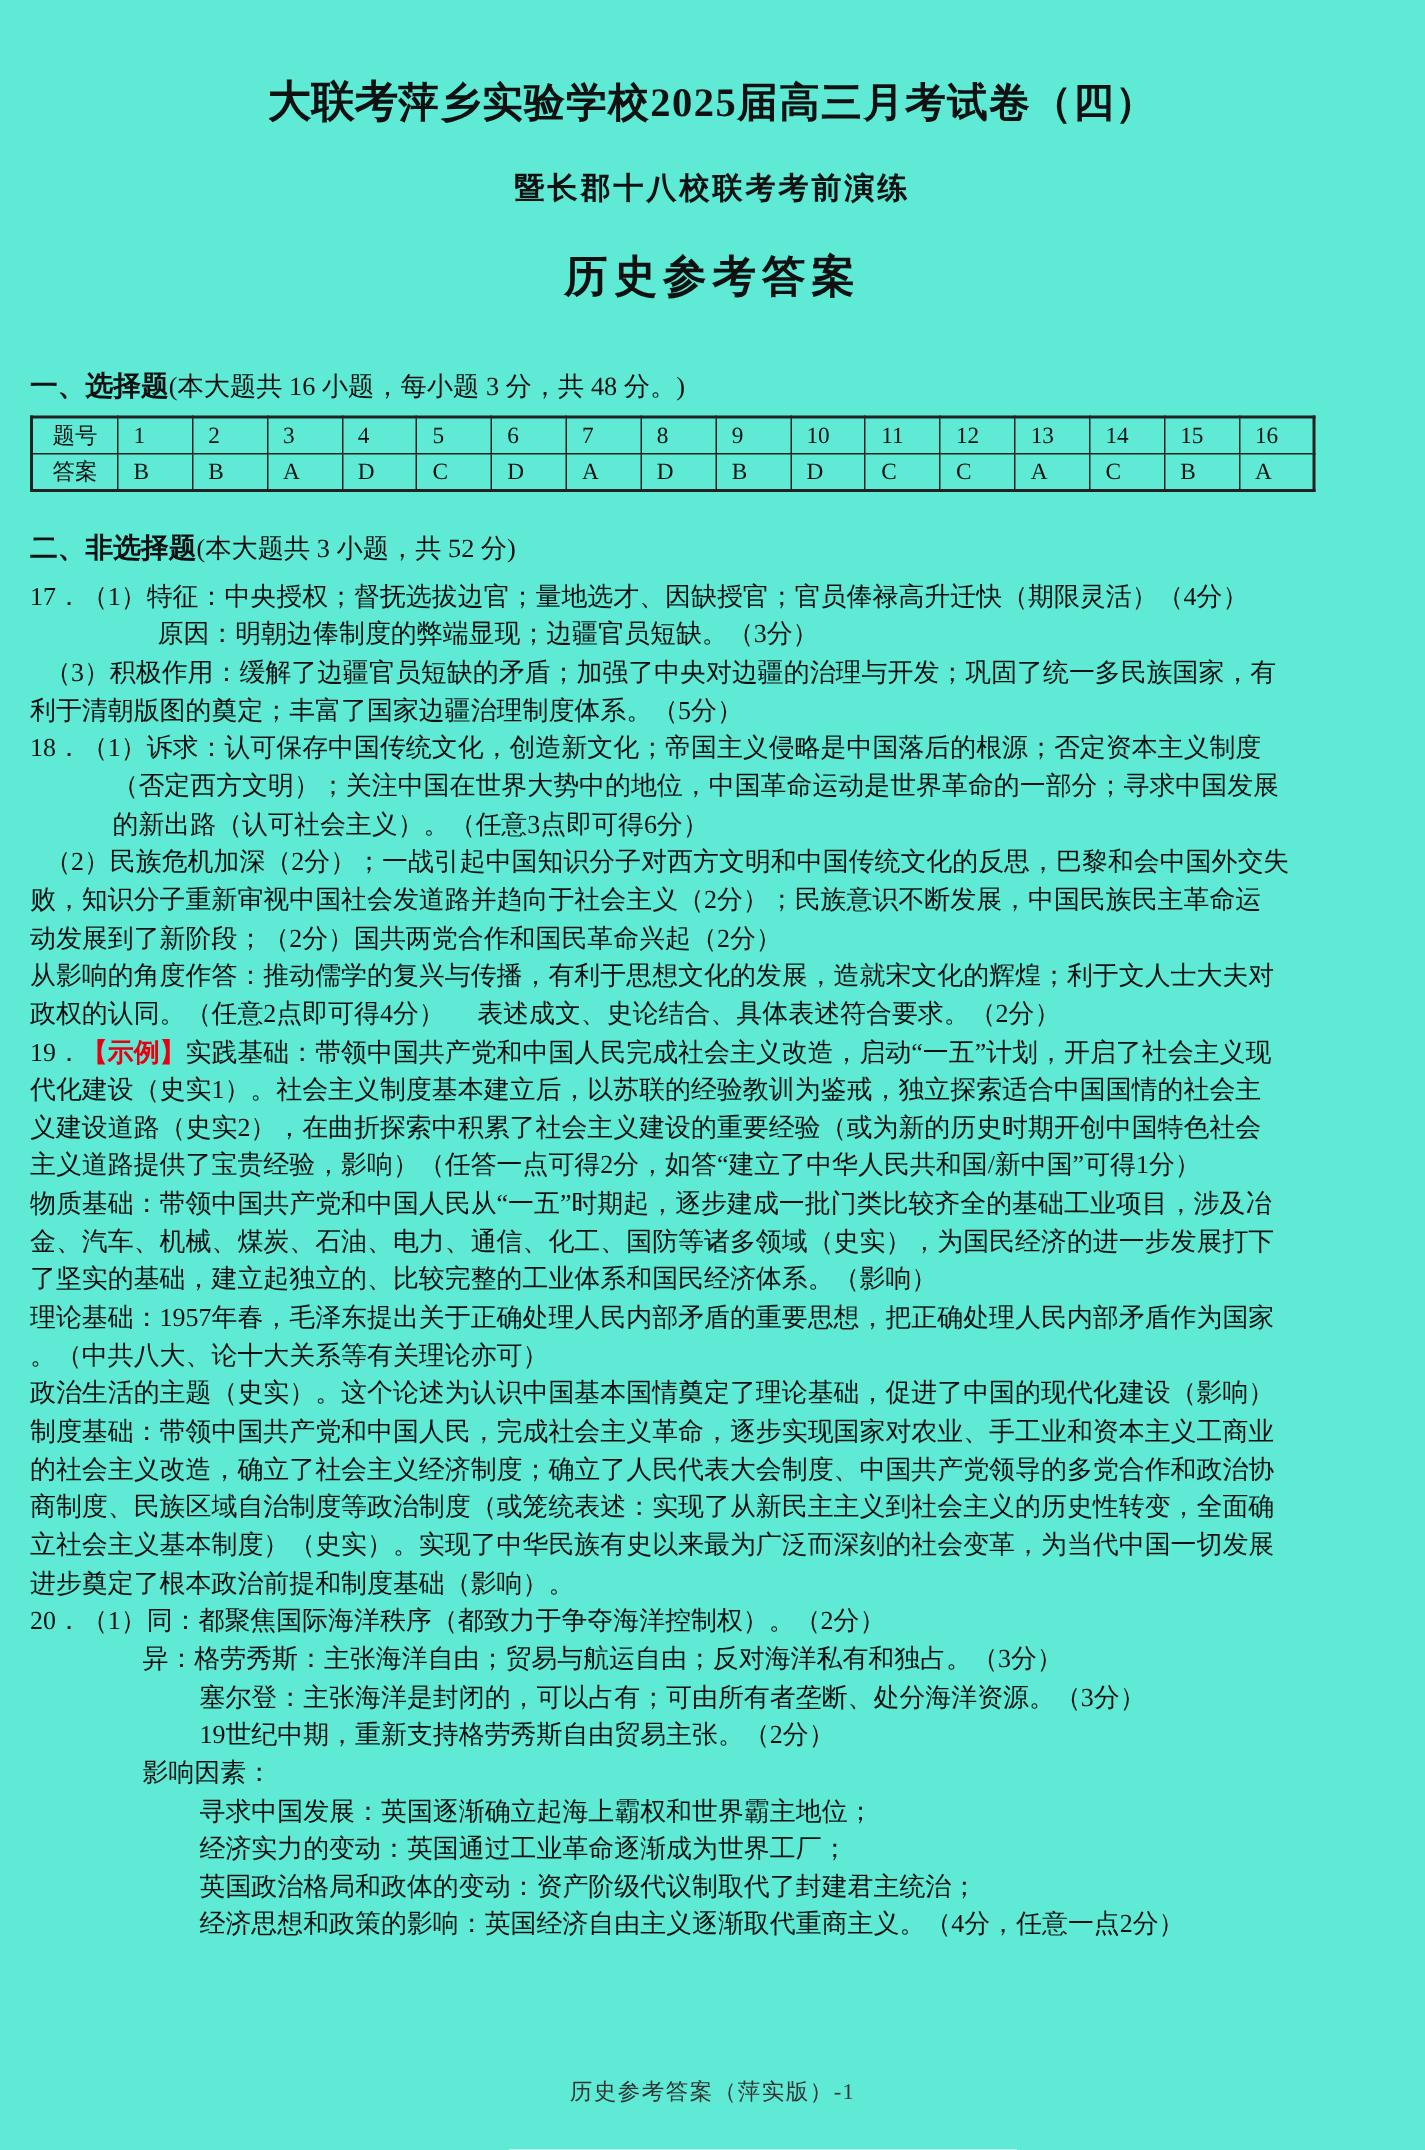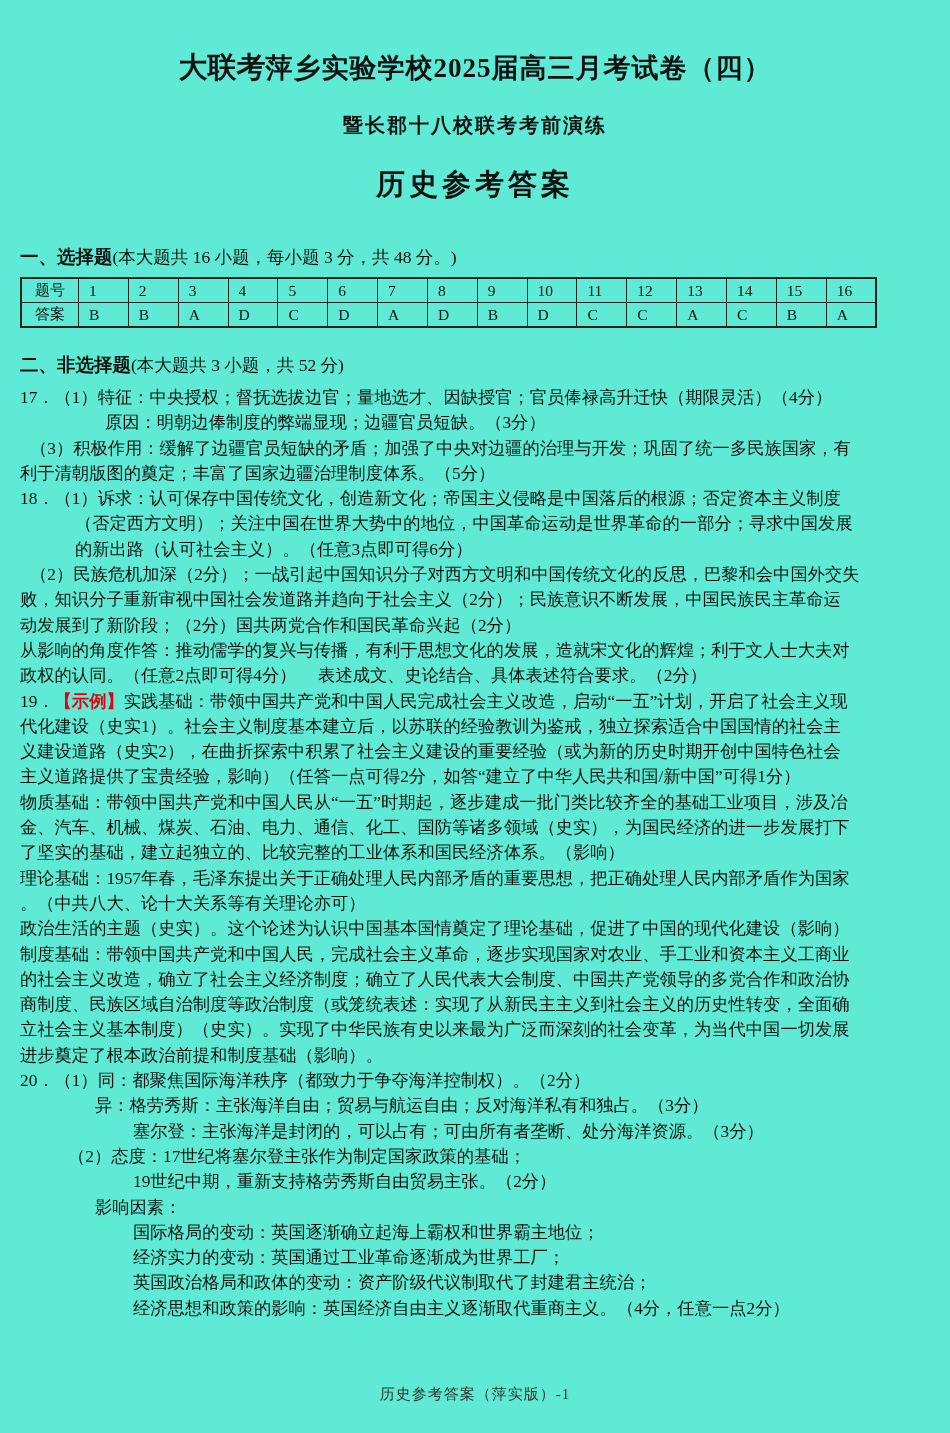--- a/index.html
+++ b/index.html
@@ -169,24 +169,23 @@
       <p class="line i0">。（中共八大、论十大关系等有关理论亦可）</p>
       <p class="line i0">政治生活的主题（史实）。这个论述为认识中国基本国情奠定了理论基础，促进了中国的现代化建设（影响）</p>
       <p class="line i0">制度基础：带领中国共产党和中国人民，完成社会主义革命，逐步实现国家对农业、手工业和资本主义工商业</p>
       <p class="line i0">的社会主义改造，确立了社会主义经济制度；确立了人民代表大会制度、中国共产党领导的多党合作和政治协</p>
       <p class="line i0">商制度、民族区域自治制度等政治制度（或笼统表述：实现了从新民主主义到社会主义的历史性转变，全面确</p>
       <p class="line i0">立社会主义基本制度）（史实）。实现了中华民族有史以来最为广泛而深刻的社会变革，为当代中国一切发展</p>
       <p class="line i0">进步奠定了根本政治前提和制度基础（影响）。</p>
       <p class="line i0">20．（1）同：都聚焦国际海洋秩序（都致力于争夺海洋控制权）。（2分）</p>
       <p class="line i4">异：格劳秀斯：主张海洋自由；贸易与航运自由；反对海洋私有和独占。（3分）</p>
       <p class="line i6">塞尔登：主张海洋是封闭的，可以占有；可由所有者垄断、处分海洋资源。（3分）</p>
-      <p class="line i2">（2）态度：17世纪将塞尔登主张作为制定国家政策的基础；</p>
       <p class="line i6">19世纪中期，重新支持格劳秀斯自由贸易主张。（2分）</p>
       <p class="line i4">影响因素：</p>
-      <p class="line i6">国际格局的变动：英国逐渐确立起海上霸权和世界霸主地位；</p>
+      <p class="line i6">寻求中国发展：英国逐渐确立起海上霸权和世界霸主地位；</p>
       <p class="line i6">经济实力的变动：英国通过工业革命逐渐成为世界工厂；</p>
       <p class="line i6">英国政治格局和政体的变动：资产阶级代议制取代了封建君主统治；</p>
       <p class="line i6">经济思想和政策的影响：英国经济自由主义逐渐取代重商主义。（4分，任意一点2分）</p>
     </div>
 
   <div class="footer">历史参考答案（萍实版）-1</div>
 
 </div>
 
 </body></html>

